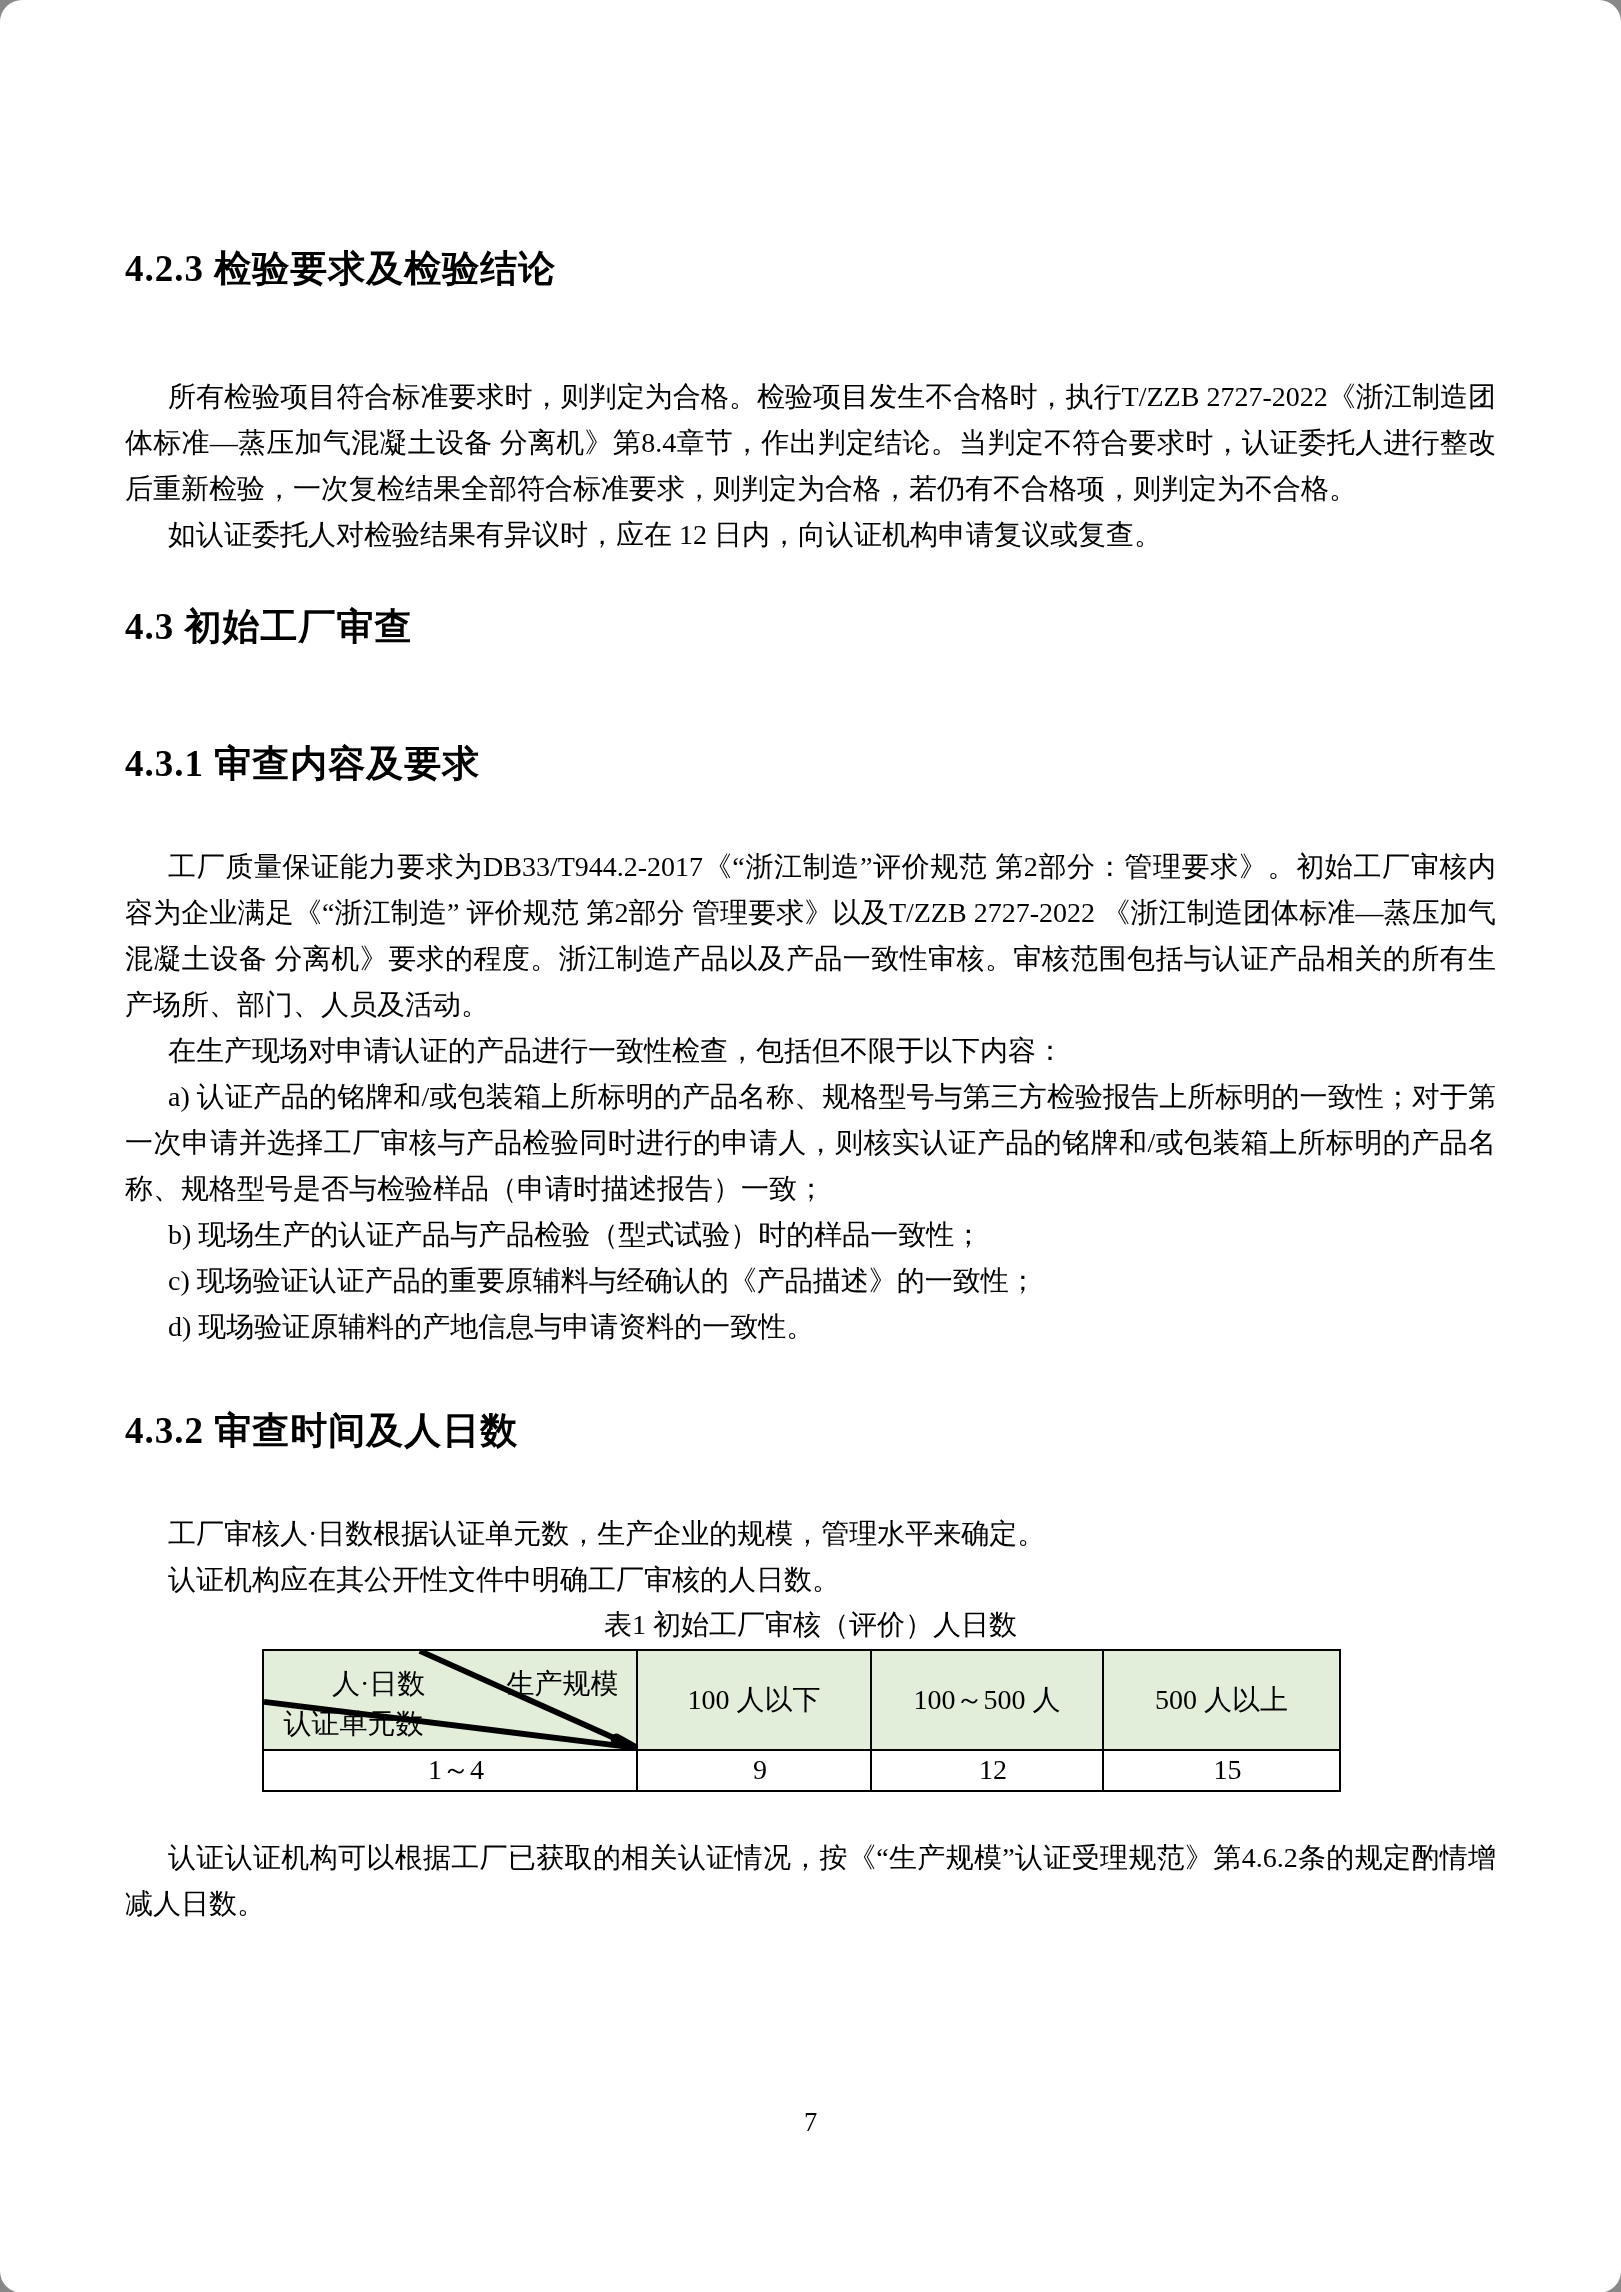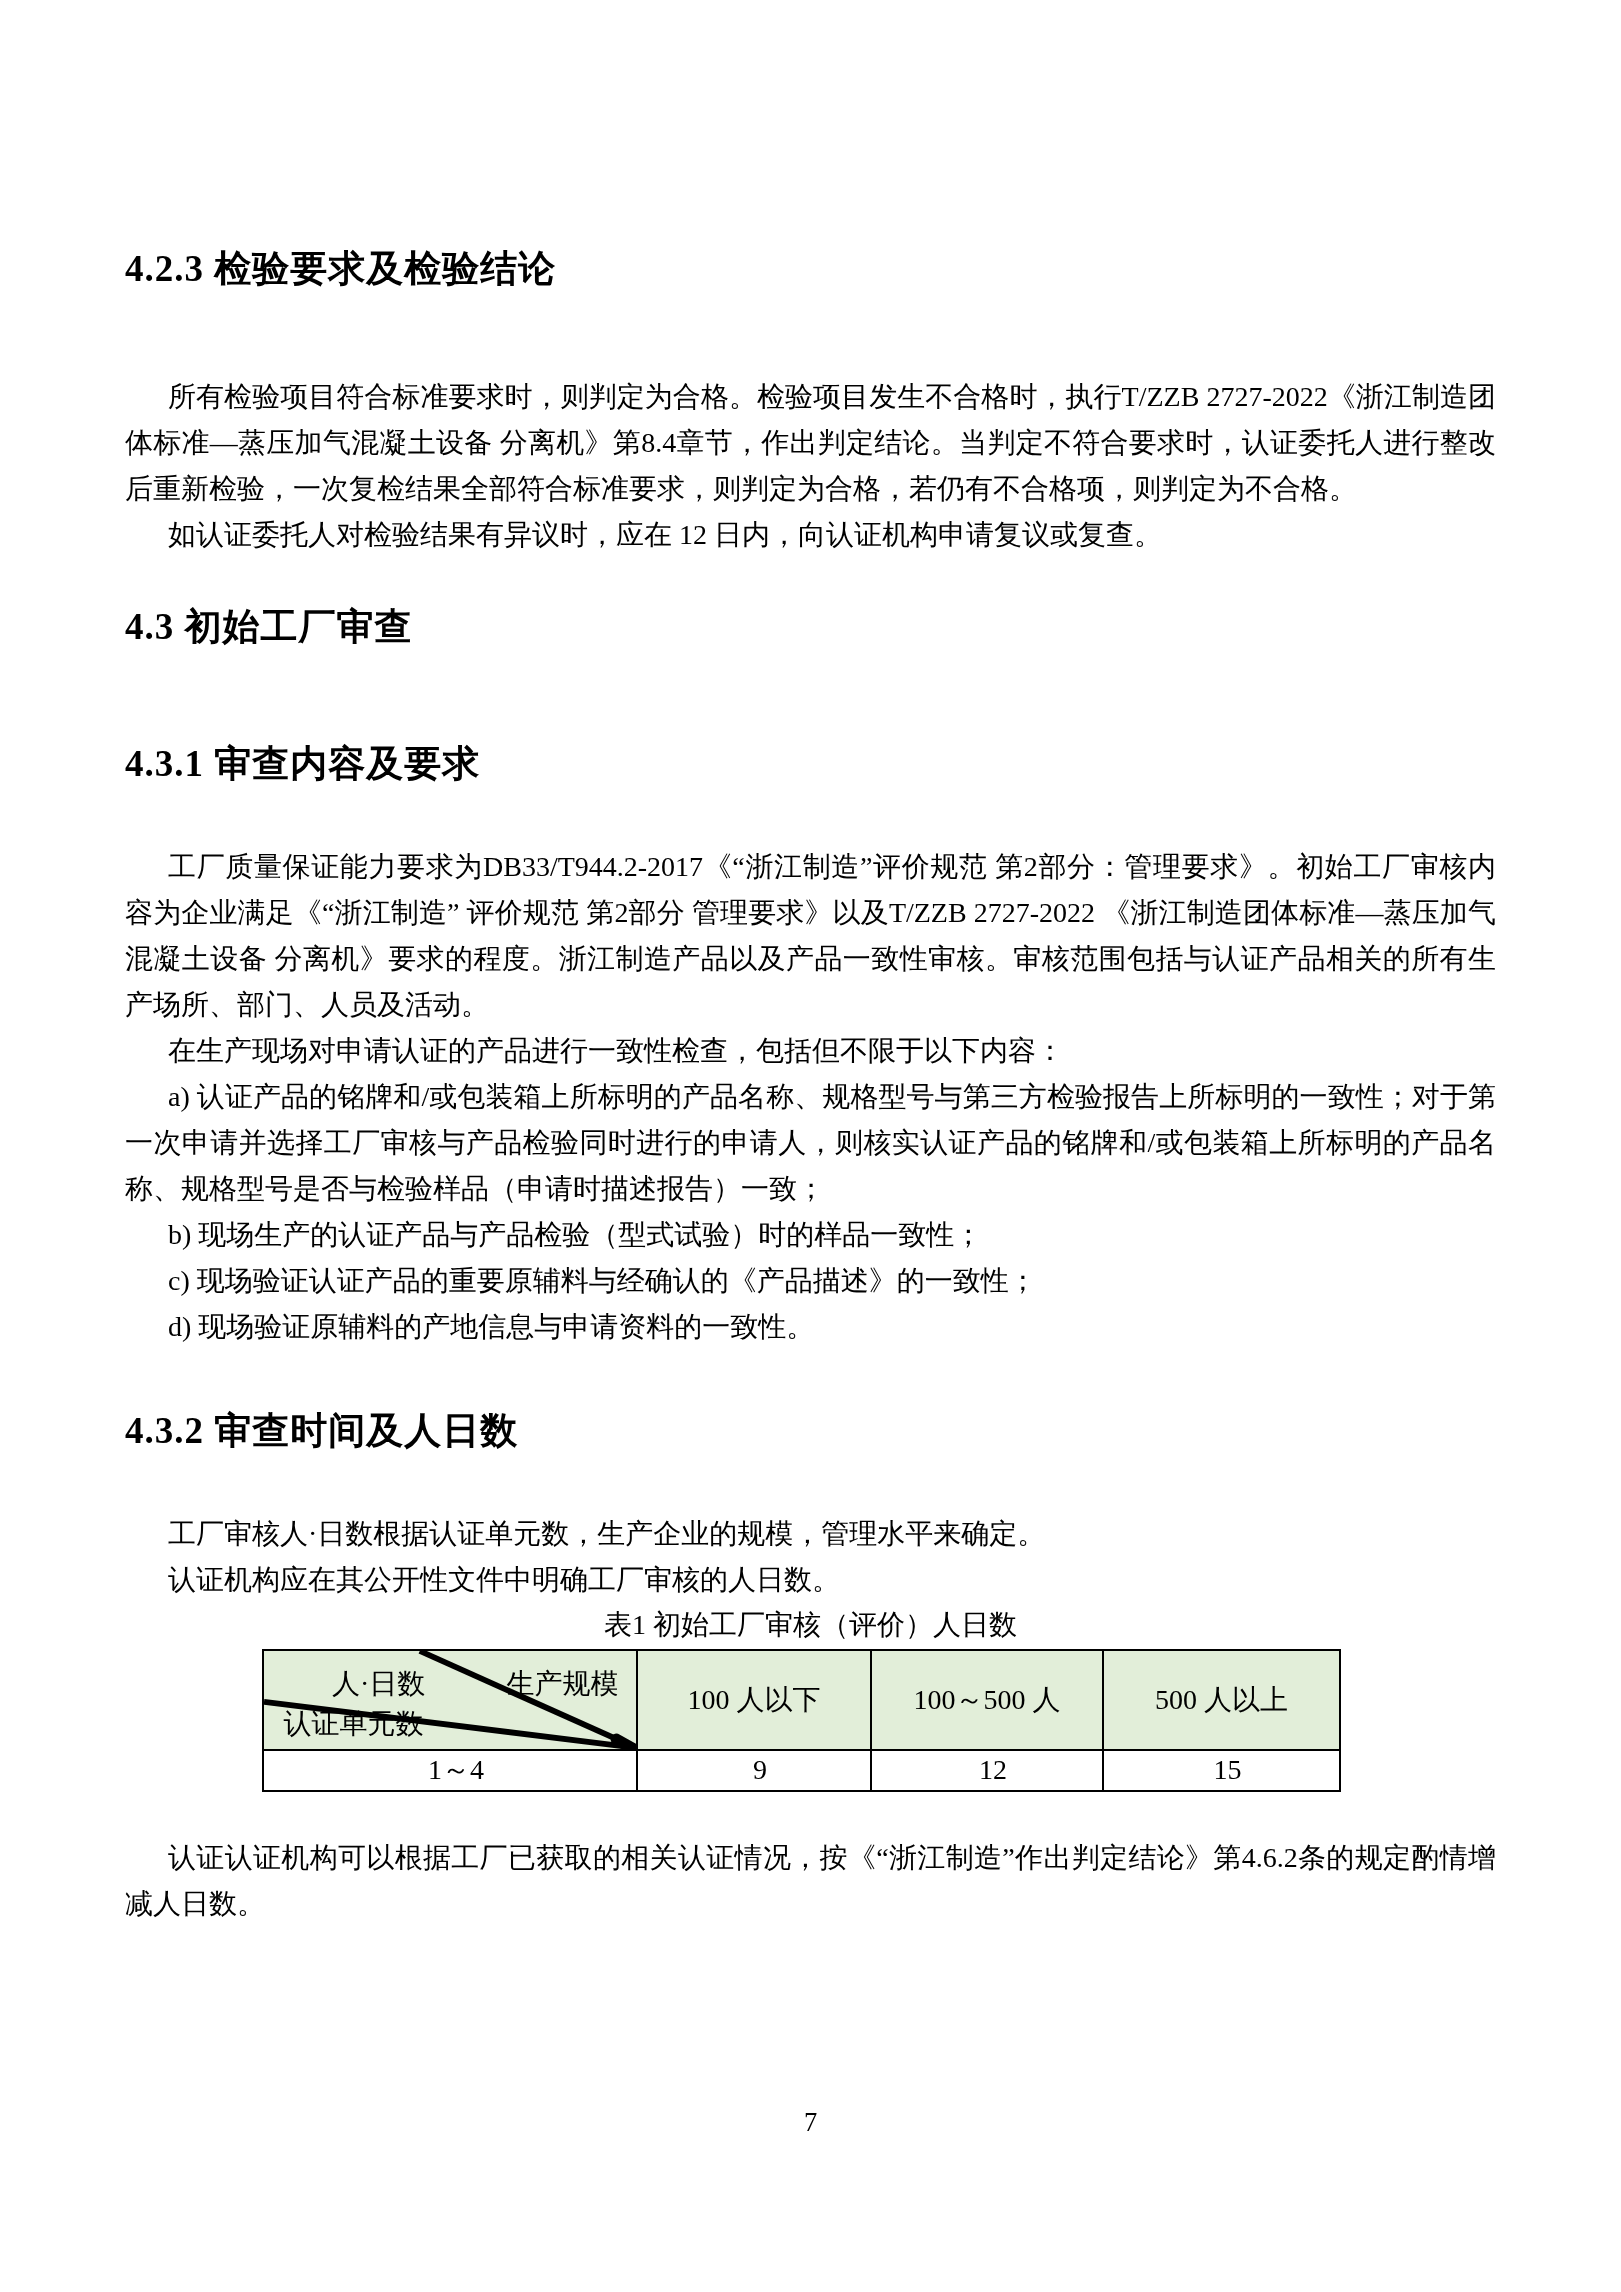--- a/index.html
+++ b/index.html
@@ -5,20 +5,21 @@
   * { margin:0; padding:0; box-sizing:border-box; }
   html,body { background:#888; }
   .page {
     position:relative;
     width:1621px; height:2293px;
     margin:0 auto;
     background:#ffffff;
     font-family:"Liberation Serif","DejaVu Serif",serif;
     color:#000;
     overflow:hidden;
+    border-radius:22px;
   }
   .content {
     position:absolute; left:125px; right:125px; top:0;
   }
   .h-sec {
     font-size:37px; font-weight:bold; line-height:51px;
     letter-spacing:1px;
   }
   #h423 { margin-top:243px; }
   #h43  { margin-top:43px; }
@@ -120,19 +121,19 @@
       </tr>
       <tr class="data">
         <td>1～4</td>
         <td>9</td>
         <td>12</td>
         <td>15</td>
       </tr>
     </tbody>
       </table>
 
-    <p class="body-p" id="p6">认证认证机构可以根据工厂已获取的相关认证情况，按《“浙江制造”作出判定结论》第4.6.2条的规定酌情增减人日数。</p>
+    <p class="body-p" id="p6">认证认证机构可以根据工厂已获取的相关认证情况，按《“生产规模”认证受理规范》第4.6.2条的规定酌情增减人日数。</p>
 
   </div>
 
   <div class="page-num">7</div>
 </div>
 
 
 </body></html>

